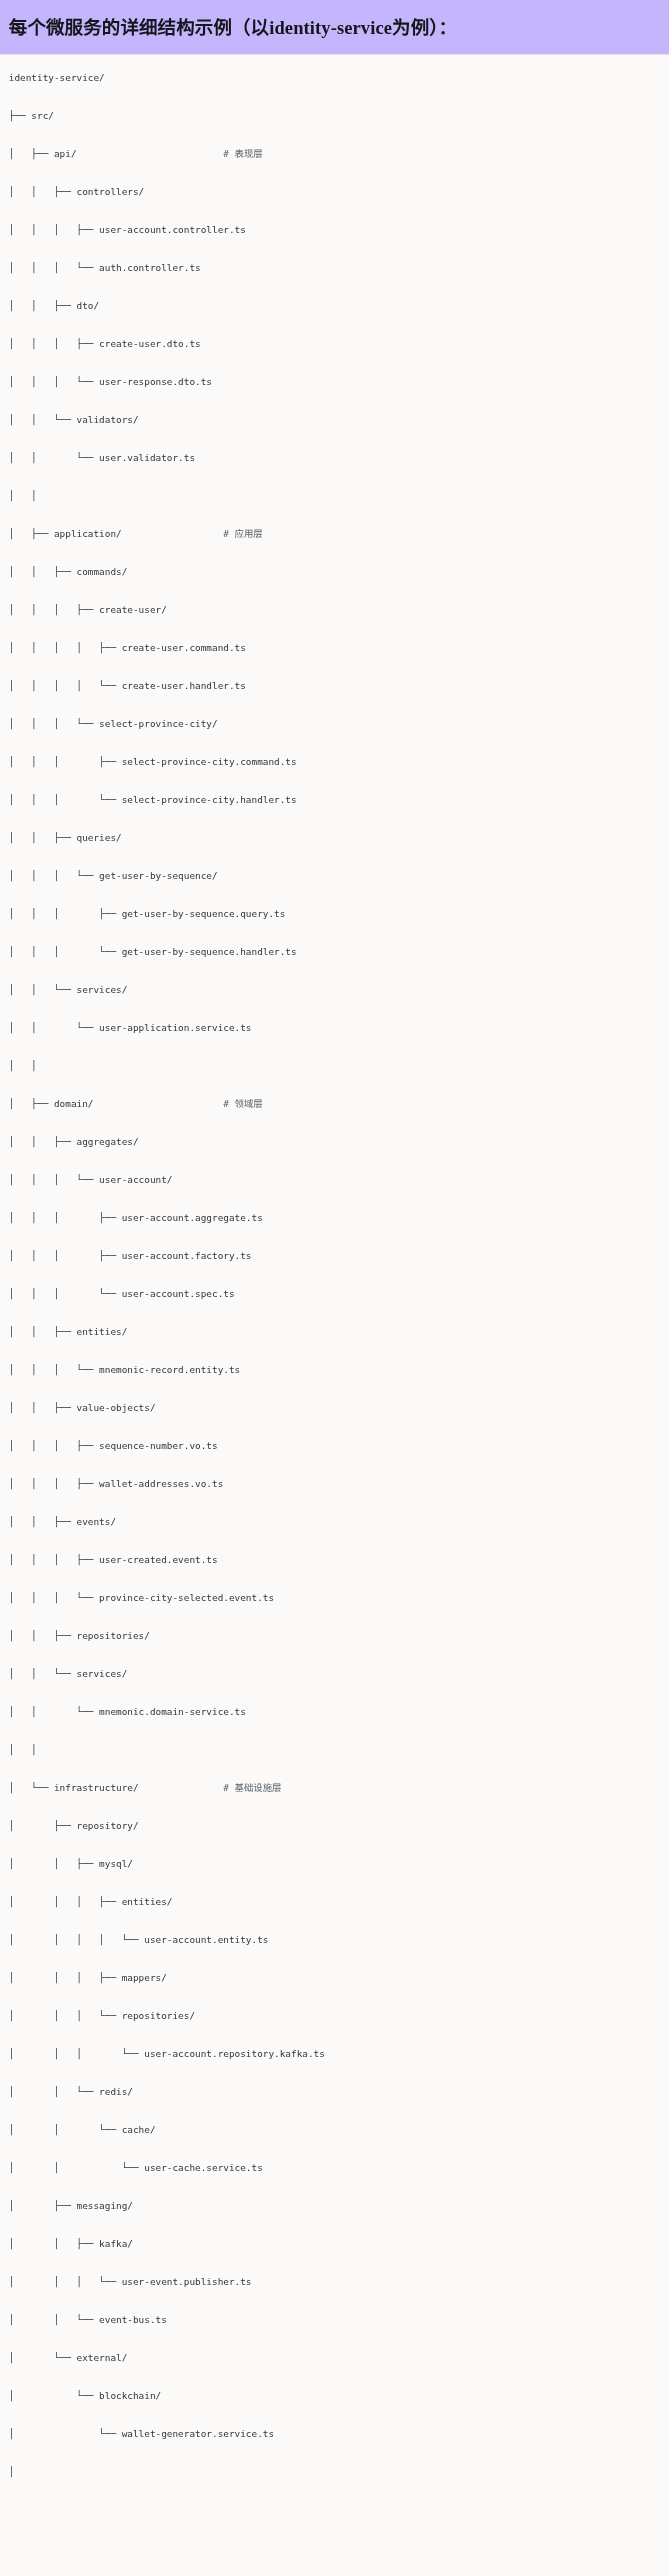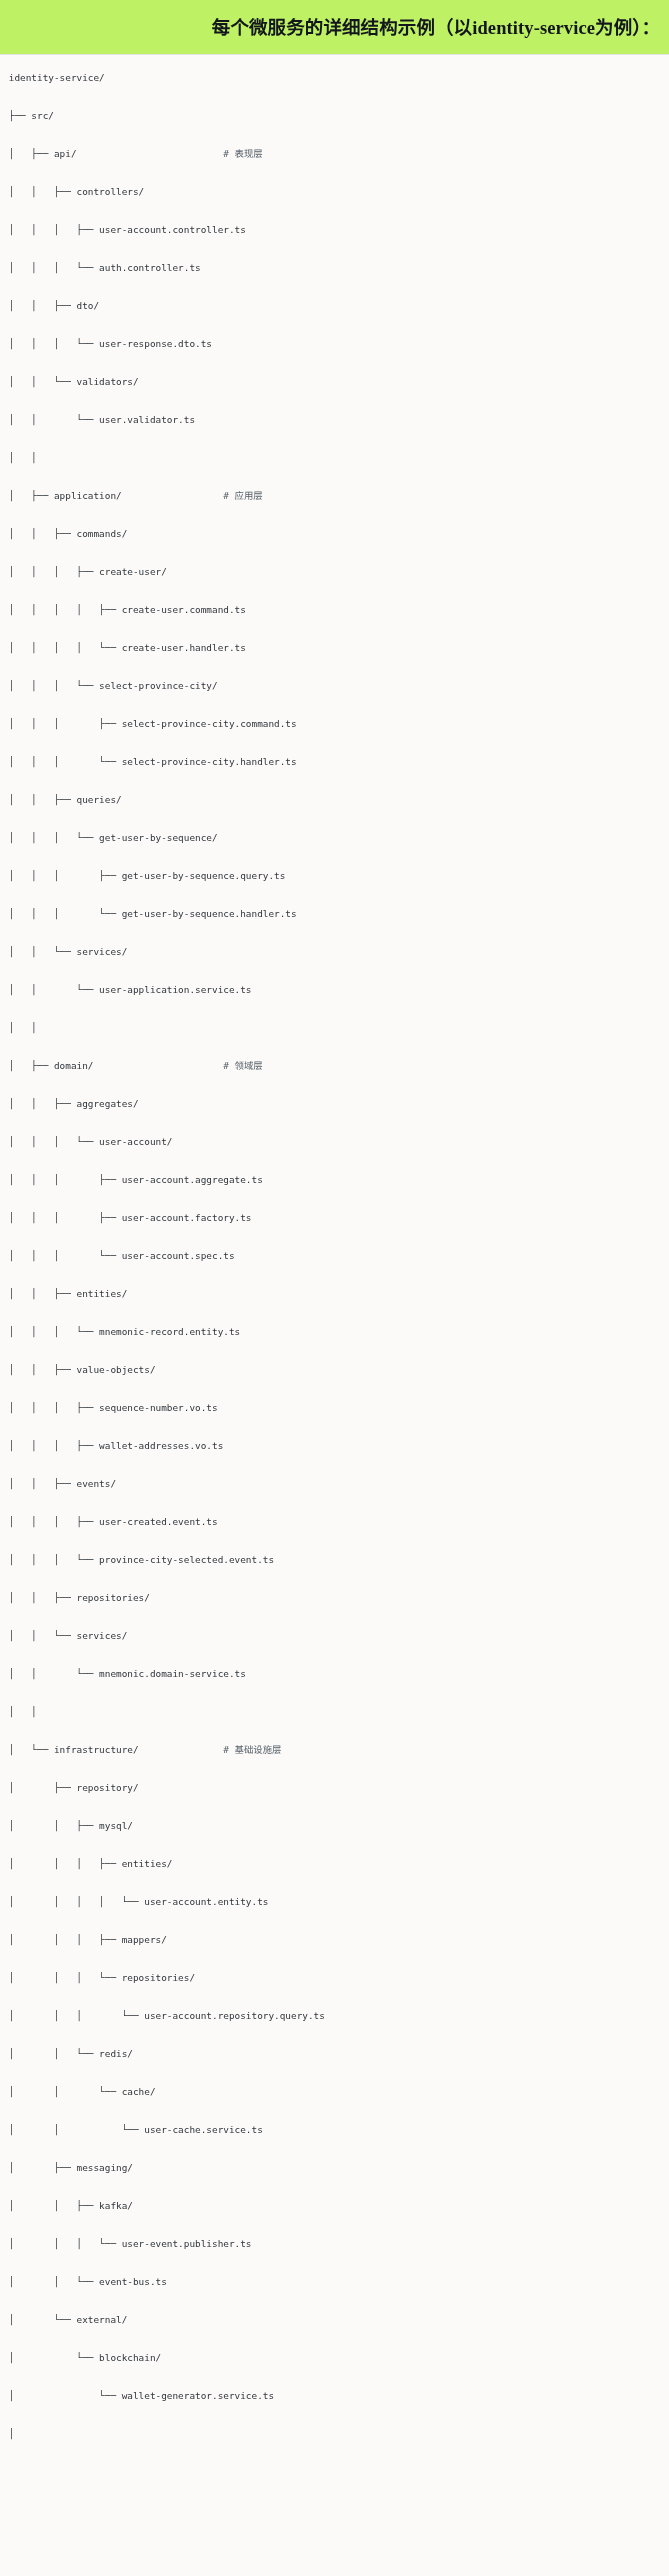--- a/index.html
+++ b/index.html
@@ -16,25 +16,24 @@
   }
 
   .page {
     width: 669px;
     box-sizing: border-box;
     background: #ffffff;
   }
 
   
   .title-block {
-    background: #bef264;
+    background: #c4b5fd;
     padding: 16.3px 8.8px 13.8px 8.8px;
     border-bottom: 0.6px solid #e3e3e0;
     box-sizing: border-box;
-    text-align: right;
   }
   .page-title {
     margin: 0;
     font-family: "Liberation Serif", "DejaVu Serif", serif;
     font-weight: 700;
     font-size: 18.5px;
     line-height: 1.3;
     letter-spacing: 0.1px;
     color: #13171c;
   }
@@ -75,20 +74,21 @@
   </section>
 
   <section class="code-block">
     <pre class="tree"><code><span class="ln">identity-service/</span>
 <span class="ln">├── src/</span>
 <span class="ln">│   ├── api/                          <span class="cmt"># 表现层</span></span>
 <span class="ln">│   │   ├── controllers/</span>
 <span class="ln">│   │   │   ├── user-account.controller.ts</span>
 <span class="ln">│   │   │   └── auth.controller.ts</span>
 <span class="ln">│   │   ├── dto/</span>
+<span class="ln">│   │   │   ├── create-user.dto.ts</span>
 <span class="ln">│   │   │   └── user-response.dto.ts</span>
 <span class="ln">│   │   └── validators/</span>
 <span class="ln">│   │       └── user.validator.ts</span>
 <span class="ln">│   │</span>
 <span class="ln">│   ├── application/                  <span class="cmt"># 应用层</span></span>
 <span class="ln">│   │   ├── commands/</span>
 <span class="ln">│   │   │   ├── create-user/</span>
 <span class="ln">│   │   │   │   ├── create-user.command.ts</span>
 <span class="ln">│   │   │   │   └── create-user.handler.ts</span>
 <span class="ln">│   │   │   └── select-province-city/</span>
@@ -119,21 +119,21 @@
 <span class="ln">│   │   └── services/</span>
 <span class="ln">│   │       └── mnemonic.domain-service.ts</span>
 <span class="ln">│   │</span>
 <span class="ln">│   └── infrastructure/               <span class="cmt"># 基础设施层</span></span>
 <span class="ln">│       ├── repository/</span>
 <span class="ln">│       │   ├── mysql/</span>
 <span class="ln">│       │   │   ├── entities/</span>
 <span class="ln">│       │   │   │   └── user-account.entity.ts</span>
 <span class="ln">│       │   │   ├── mappers/</span>
 <span class="ln">│       │   │   └── repositories/</span>
-<span class="ln">│       │   │       └── user-account.repository.query.ts</span>
+<span class="ln">│       │   │       └── user-account.repository.kafka.ts</span>
 <span class="ln">│       │   └── redis/</span>
 <span class="ln">│       │       └── cache/</span>
 <span class="ln">│       │           └── user-cache.service.ts</span>
 <span class="ln">│       ├── messaging/</span>
 <span class="ln">│       │   ├── kafka/</span>
 <span class="ln">│       │   │   └── user-event.publisher.ts</span>
 <span class="ln">│       │   └── event-bus.ts</span>
 <span class="ln">│       └── external/</span>
 <span class="ln">│           └── blockchain/</span>
 <span class="ln">│               └── wallet-generator.service.ts</span>

